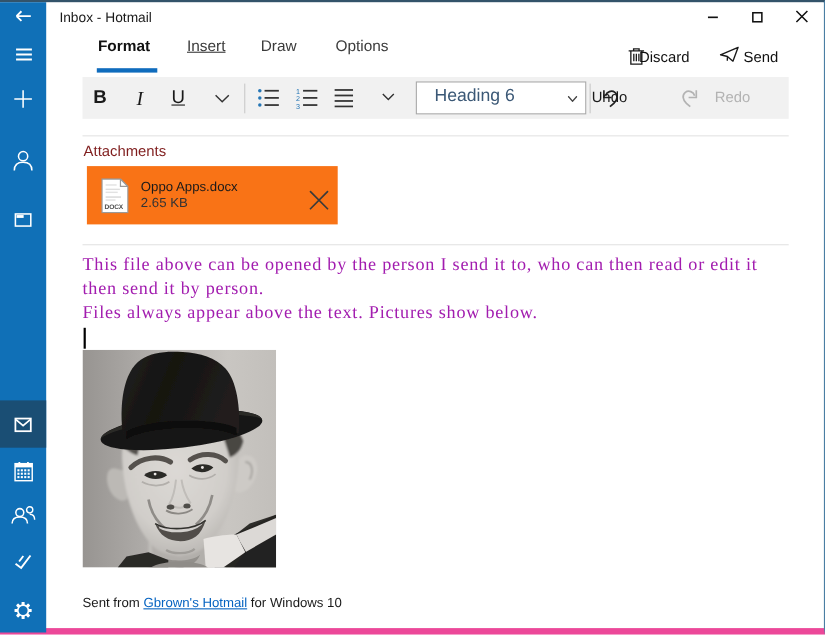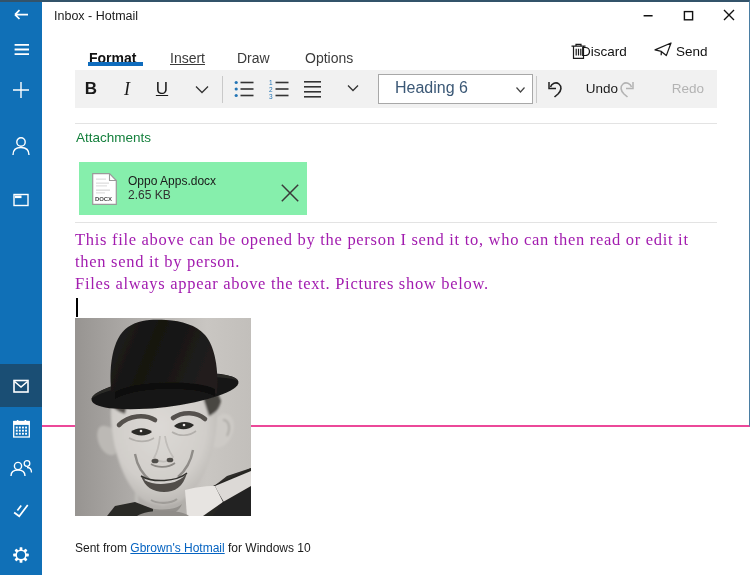--- a/index.html
+++ b/index.html
@@ -1,41 +1,41 @@
 <!DOCTYPE html>
 <html><head>
 <meta charset="utf-8">
 <style>
   html,body{margin:0;padding:0;}
   body{width:750px;height:577px;overflow:hidden;font-family:"Liberation Sans",sans-serif;background:#fff;position:relative;}
-  #win{position:absolute;left:0;top:0;width:750px;height:427px;box-sizing:border-box;border-top:2px solid #33536a;border-bottom:2px solid #ec4899;border-right:1px solid #4a7ea3;background:#fff;}
+  #win{position:absolute;left:0;top:0;width:750px;height:577px;box-sizing:border-box;border-top:2px solid #33536a;border-bottom:6px solid #ec4899;border-right:1px solid #4a7ea3;background:#fff;}
   
   #sidebar{position:absolute;left:0;top:0;width:42px;height:573px;background:#1070b7;}
   .sic{position:absolute;left:0;width:42px;text-align:center;color:#fff;}
   #mailblk{position:absolute;left:0;top:362px;width:42px;height:43px;background:#1a4e74;}
   
   #title{position:absolute;left:54px;top:7px;font-size:12.5px;color:#1a1a1a;}
   .capbtn{position:absolute;top:-2px;width:44px;height:30px;color:#111;}
   
-  .tab{position:absolute;top:48px;font-size:14px;color:#3b3b3b;}
+  .tab{position:absolute;top:31px;font-size:14px;color:#3b3b3b;}
   #tabFormat{left:89px;font-weight:bold;color:#111;}
   #fmtline{position:absolute;left:88px;top:60px;width:55px;height:4px;background:#0f6cbd;}
   
   .cmd{position:absolute;top:42px;font-size:13.5px;color:#111;}
   
   #toolbar{position:absolute;left:75px;top:68px;width:642px;height:38px;background:#f1f1f1;}
   .tbtn{position:absolute;top:68px;height:38px;line-height:38px;text-align:center;color:#1a1a1a;}
   .tsep{position:absolute;top:74px;width:1px;height:27px;background:#c9c9c9;}
   #hsel{position:absolute;left:378px;top:72px;width:155px;height:30px;background:#fff;border:1px solid #a8a8a8;box-sizing:border-box;}
   #hsel span{position:absolute;left:16px;top:3.5px;font-size:16px;color:#3b5876;}
   
   .hline{position:absolute;left:75px;width:642px;height:1px;background:#e3e3e3;}
   
-  #attlabel{position:absolute;left:76px;top:128px;font-size:13.5px;color:#15803d;}
-  #attcard{position:absolute;left:79px;top:160px;width:228px;height:53px;background:#86efac;}
+  #attlabel{position:absolute;left:76px;top:128px;font-size:13.5px;color:#7f1d1d;}
+  #attcard{position:absolute;left:79px;top:149px;width:228px;height:53px;background:#f97316;}
   
   .btext{position:absolute;left:75px;font-family:"Liberation Serif",serif;font-size:16.5px;letter-spacing:0.7px;color:#a21caf;white-space:nowrap;}
   #cursor{position:absolute;left:76px;top:296px;width:2px;height:19px;background:#000;}
   
   #photo{position:absolute;left:75px;top:316px;width:176px;height:198px;}
   
   #sent{position:absolute;left:75px;top:539px;font-size:12px;color:#1a1a1a;white-space:nowrap;}
   #sent a{color:#0563c1;}
 </style>
 </head>
@@ -113,27 +113,27 @@
     <svg style="position:absolute;right:7px;top:12px;" width="9" height="6" viewBox="0 0 9 6">
         <path d="M0.5 0.5 L4.5 5 L8.5 0.5" fill="none" stroke="#444" stroke-width="1.2"></path>
       </svg>
   </div>
   <div class="tsep" style="left:536px;"></div>
 
   <svg style="position:absolute;left:545px;top:77px;" width="19" height="20" viewBox="0 0 19 20">
     <path d="M4 3 V9.6 H11" fill="none" stroke="#222" stroke-width="1.5"></path>
     <path d="M5.5 8 C6.5 4.5 11 2.6 14 5 C17 7.5 16.5 11.5 13 15 L9.5 18" fill="none" stroke="#222" stroke-width="1.6"></path>
   </svg>
-  <div class="tbtn" style="left:584px;width:36px;font-size:13.5px;text-align:center;">Undo</div>
+  <div class="tbtn" style="left:536px;width:36px;font-size:13.5px;text-align:center;">Undo</div>
 
   <svg style="position:absolute;left:618px;top:77px;" width="19" height="20" viewBox="0 0 19 20">
     <path d="M15 3 V9.6 H8" fill="none" stroke="#b3b3b3" stroke-width="1.5"></path>
     <path d="M13.5 8 C12.5 4.5 8 2.6 5 5 C2 7.5 2.5 11.5 6 15 L9.5 18" fill="none" stroke="#b3b3b3" stroke-width="1.6"></path>
   </svg>
-  <div class="tbtn" style="left:670px;width:36px;font-size:13.5px;color:#b3b3b3;">Redo</div>
+  <div class="tbtn" style="left:648px;width:36px;font-size:13.5px;color:#b3b3b3;">Redo</div>
 
   <div id="attlabel">Attachments</div>
   <div id="attcard">
     <svg style="position:absolute;left:12.5px;top:10.5px;" width="25" height="32" viewBox="0 0 25 32">
       <path d="M0.7 0.7 H17.5 L24.3 7.5 V31.3 H0.7 Z" fill="#fff" stroke="#9a9a9a" stroke-width="1.2"></path>
       <path d="M17.5 0.7 V7.5 H24.3" fill="none" stroke="#9a9a9a" stroke-width="1.1"></path>
       <rect x="4" y="5.5" width="10" height="1.3" fill="#e2e2e2"></rect>
       <rect x="4" y="9.5" width="13" height="1.3" fill="#dedede"></rect>
       <rect x="4" y="12.2" width="11" height="1.3" fill="#e2e2e2"></rect>
       <rect x="4" y="16.5" width="14" height="1.3" fill="#d8d8d8"></rect>

